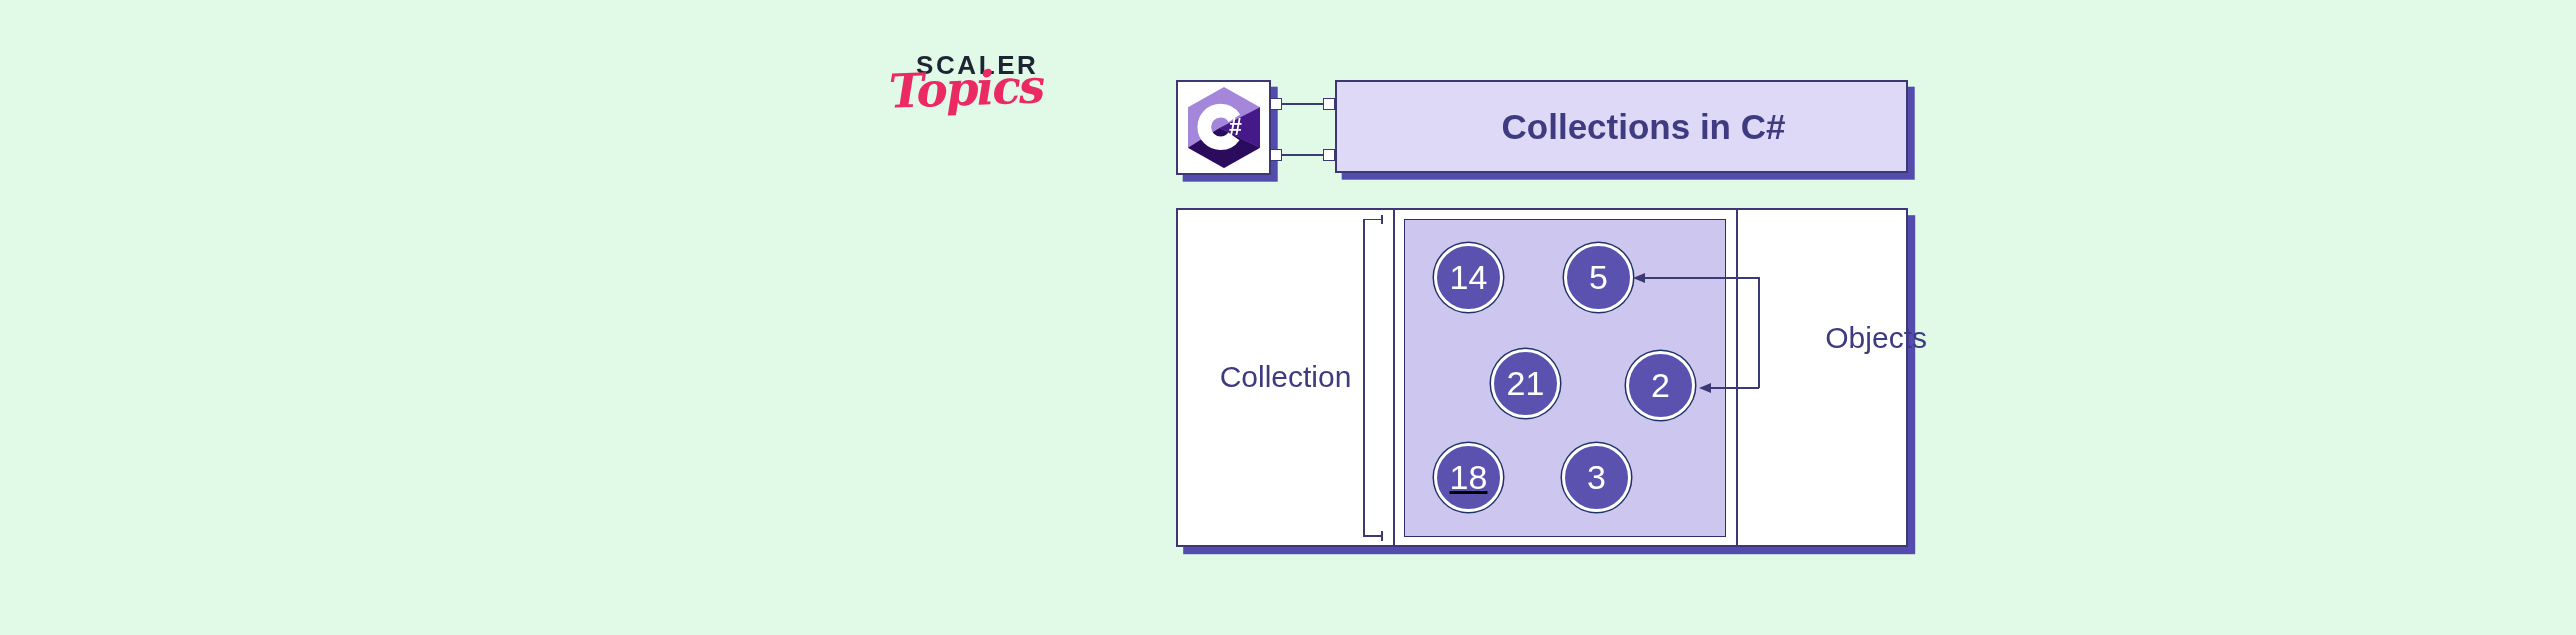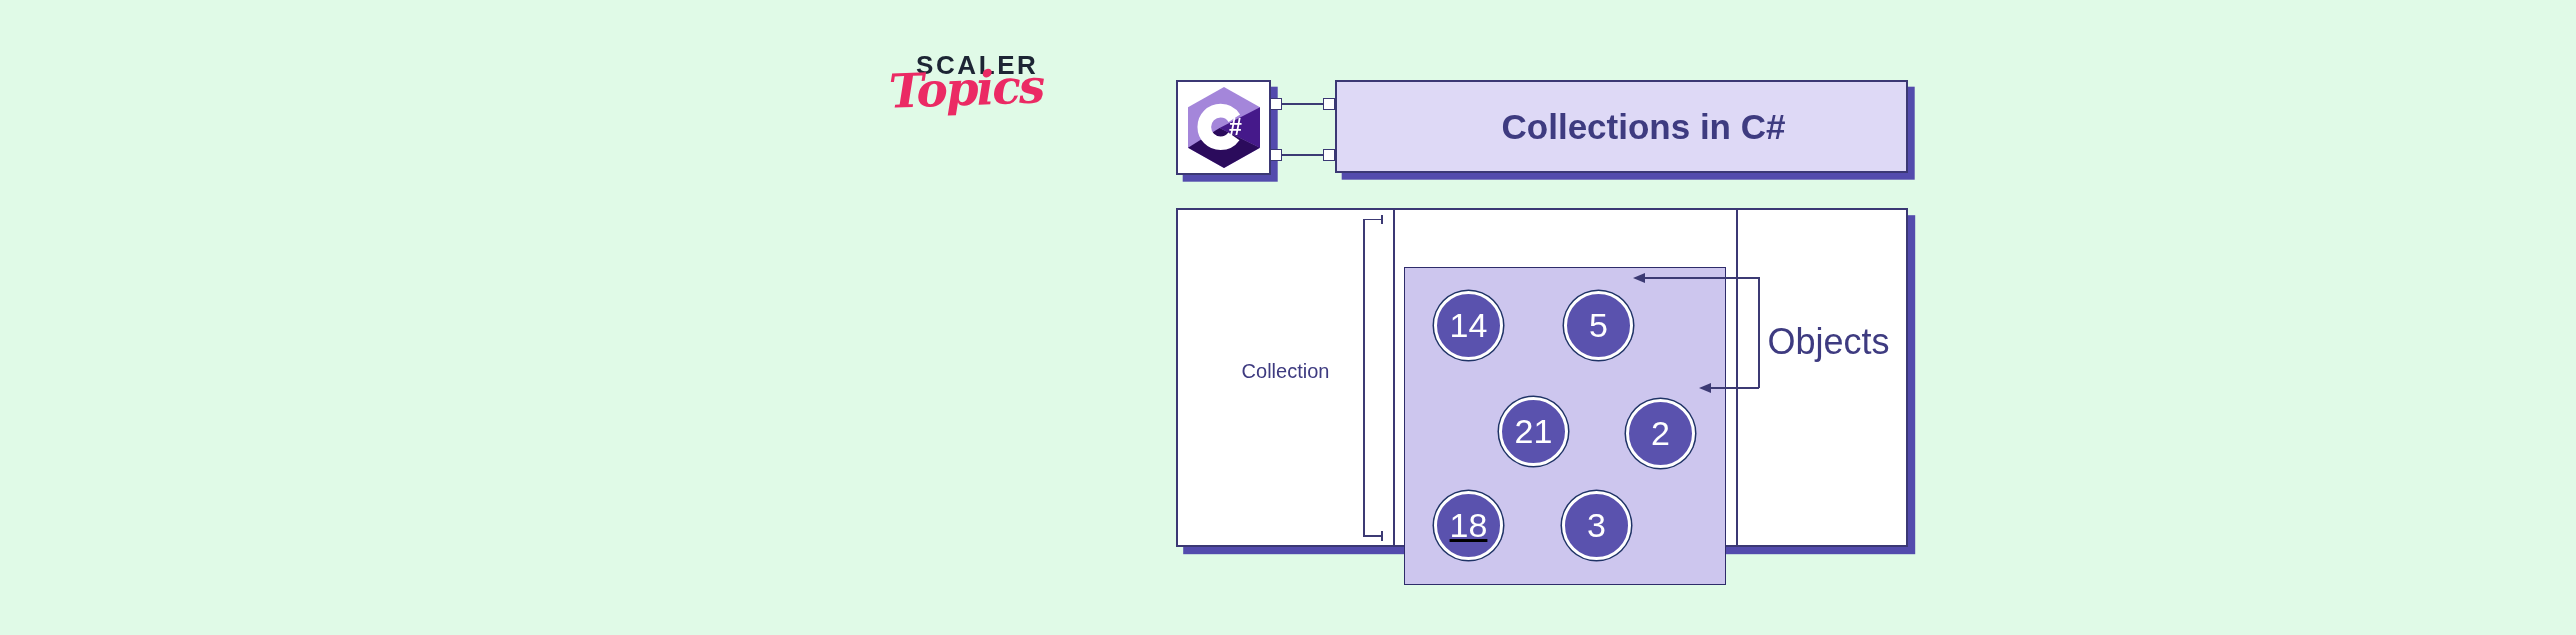--- a/index.html
+++ b/index.html
@@ -49,31 +49,31 @@
   .main-box{
     position:absolute; left:1176px; top:208px; width:732px; height:339px;
     box-sizing:border-box; background:#ffffff; border:2.1px solid #3b3874;
     box-shadow:7.2px 7.2px 0 #534bad;
   }
   .divider{
     position:absolute; top:0; width:1.5px; height:335px; background:#3b3874;
   }
   .collection-label{
     position:absolute; left:0; top:150px; width:215px;
-    text-align:center; font-size:20px; color:#3e3b80;
+    text-align:center; font-size:30px; color:#3e3b80;
   }
   .objects-label{
-    position:absolute; left:572px; top:111px; width:157px;
-    text-align:center; font-size:36px; color:#3e3b80;
+    position:absolute; left:592px; top:111px; width:157px;
+    text-align:right; font-size:30px; color:#3e3b80;
   }
   .bracket-part{ position:absolute; background:#3c3a74; }
   
   .inner-box{
     position:absolute; left:226px; top:9.3px; width:322px; height:318px;
-    box-sizing:border-box; background:#cdc6ee; border:1.5px solid #2e2c6a;margin-top:48px;
+    box-sizing:border-box; background:#cdc6ee; border:1.5px solid #2e2c6a;
   }
   .obj-circle{
     position:absolute; width:63px; height:63px; border-radius:50%;
     box-sizing:content-box;
     background:#5a52ae; border:3.6px solid #ffffff;
     box-shadow:0 0 0 1.5px #1f3366;
     display:flex; align-items:center; justify-content:center;
   }
   .obj-circle span{
     font-size:34px; color:#ffffff;
@@ -130,21 +130,21 @@
     <div class="bracket-part" style="left:203px; top:4.6px;   width:1.5px;  height:9.8px;"></div>
     <div class="bracket-part" style="left:203px; top:321px; width:1.5px;  height:9.8px;"></div>
 
     <div class="inner-box">
       <div class="obj-circle" style="left:29px;  top:23px;">
           <span>14</span>
         </div>
       <div class="obj-circle" style="left:159px; top:23px;">
           <span>5</span>
         </div>
-      <div class="obj-circle" style="left:94px; top:129px;text-align:center;">
+      <div class="obj-circle" style="left:86px; top:129px;text-align:center;">
           <span>21</span>
         </div>
       <div class="obj-circle" style="left:221px; top:131px;">
           <span>2</span>
         </div>
       <div class="obj-circle" style="left:29px;  top:223px;text-decoration:underline;">
           <span>18</span>
         </div>
       <div class="obj-circle" style="left:157px; top:223px;">
           <span>3</span>

